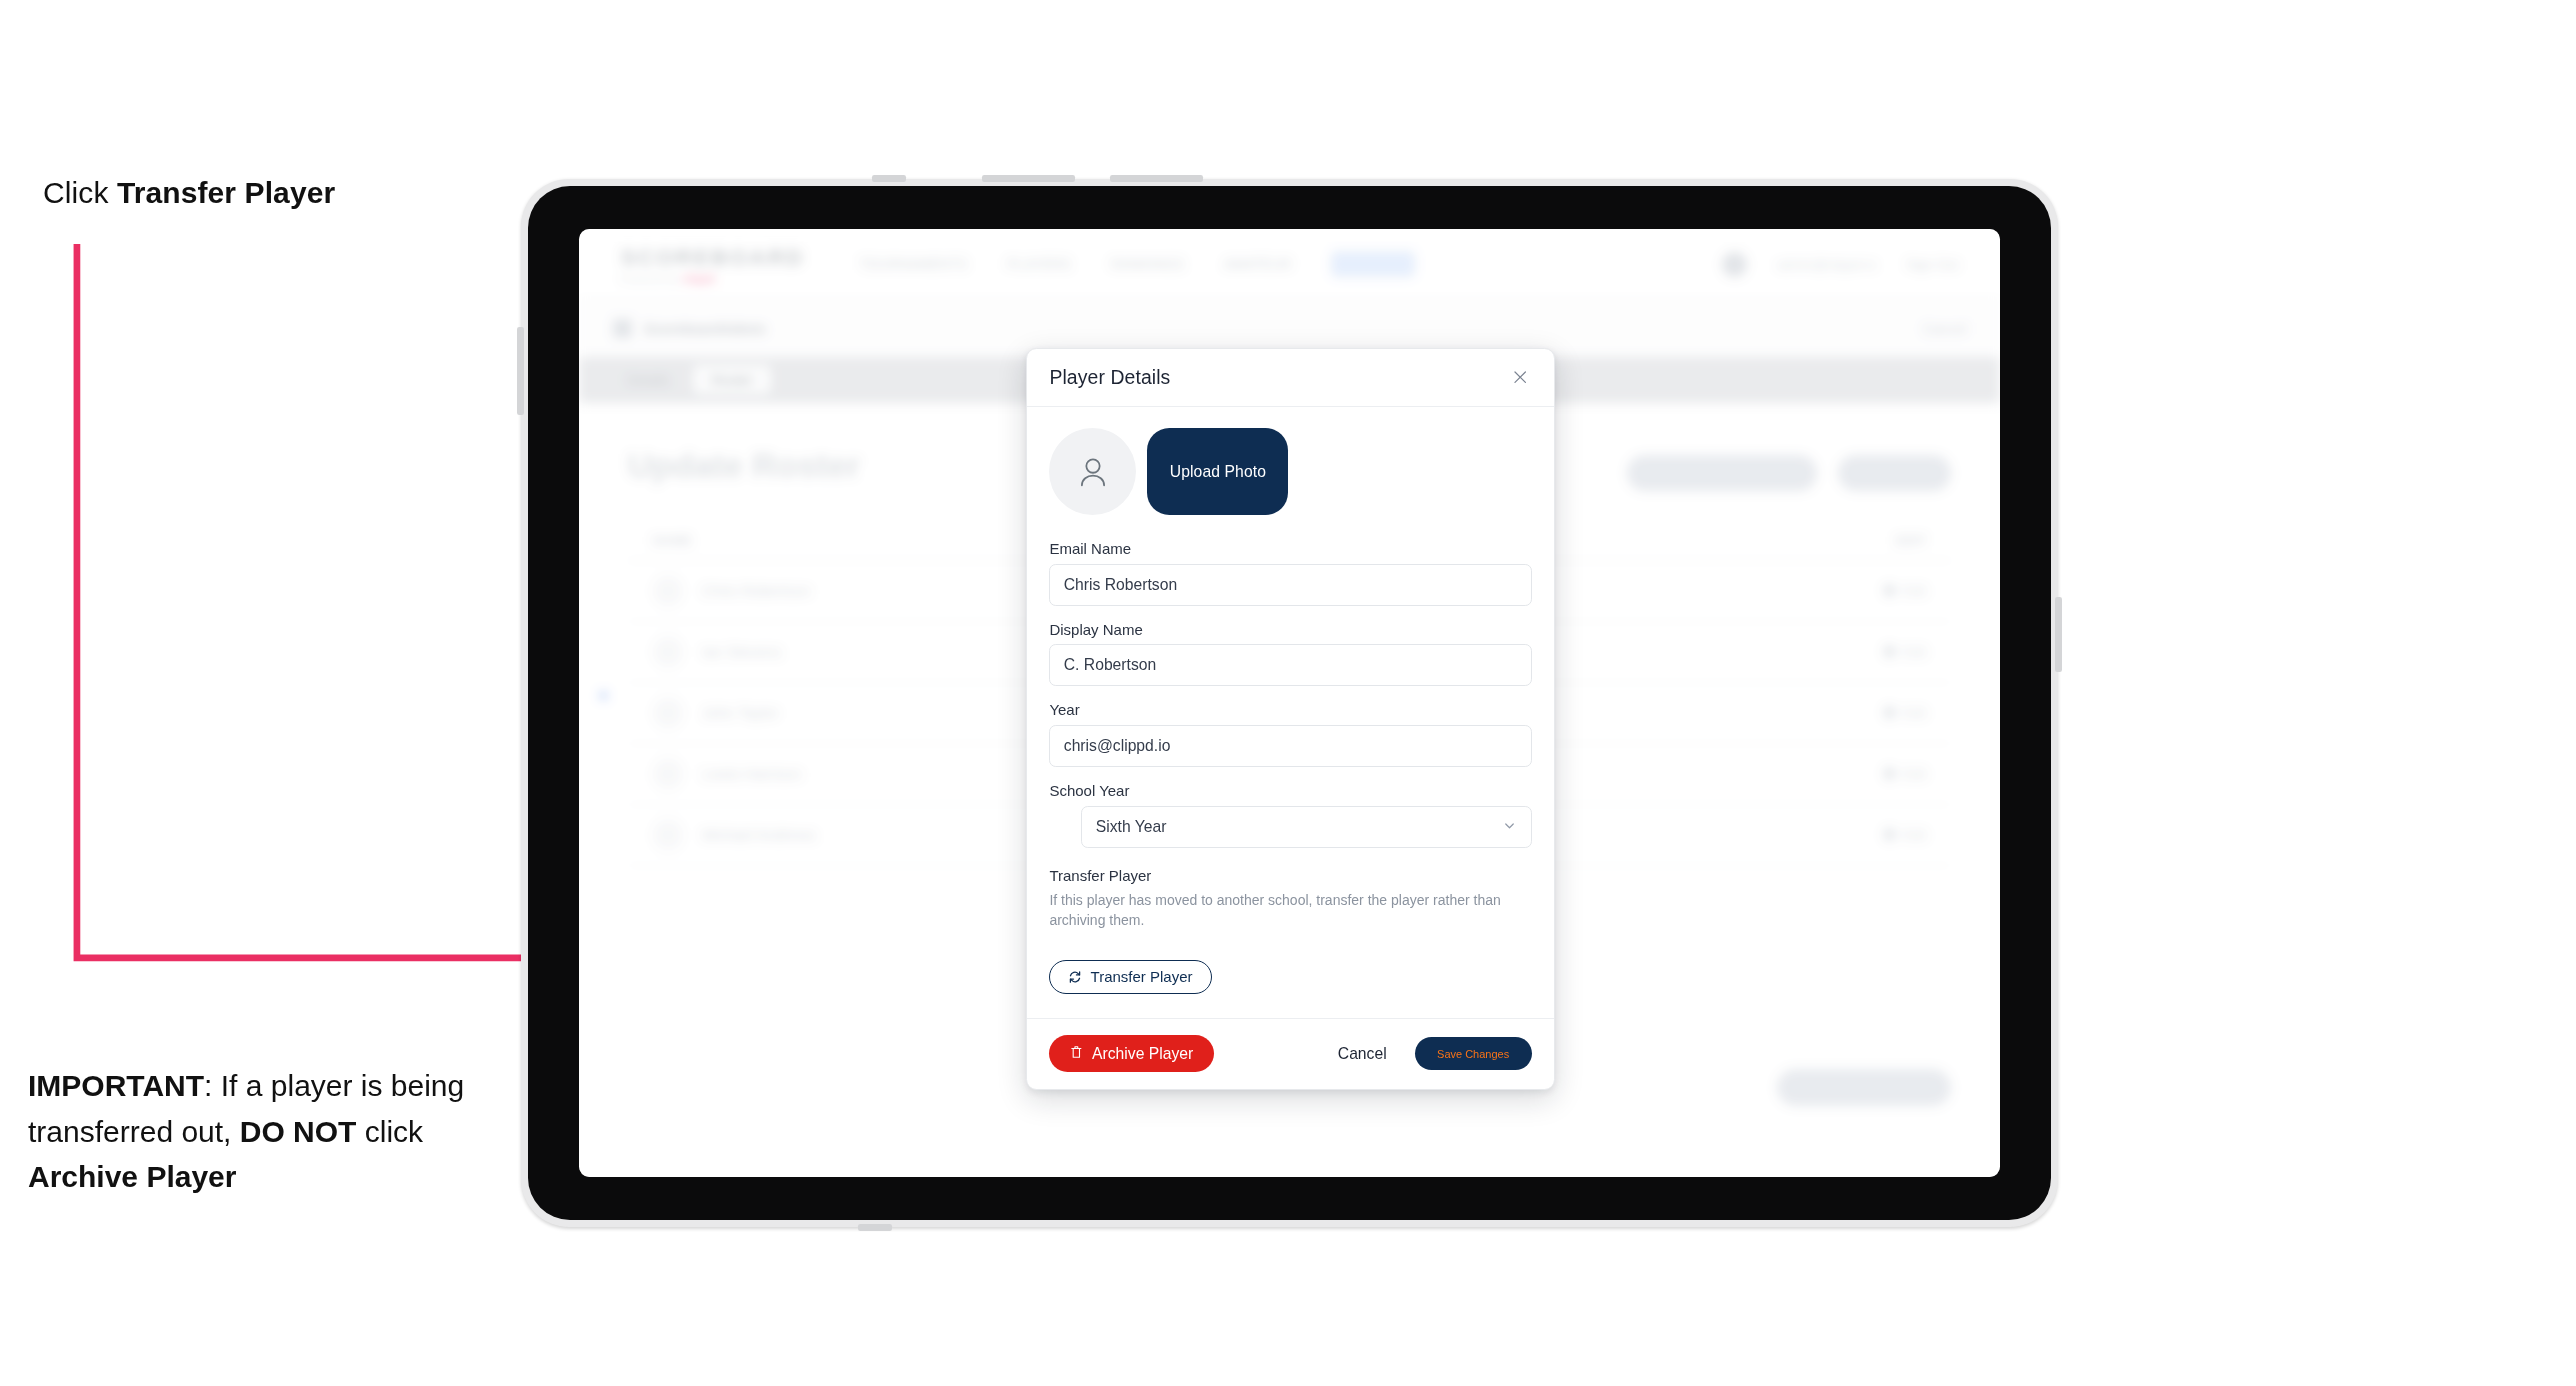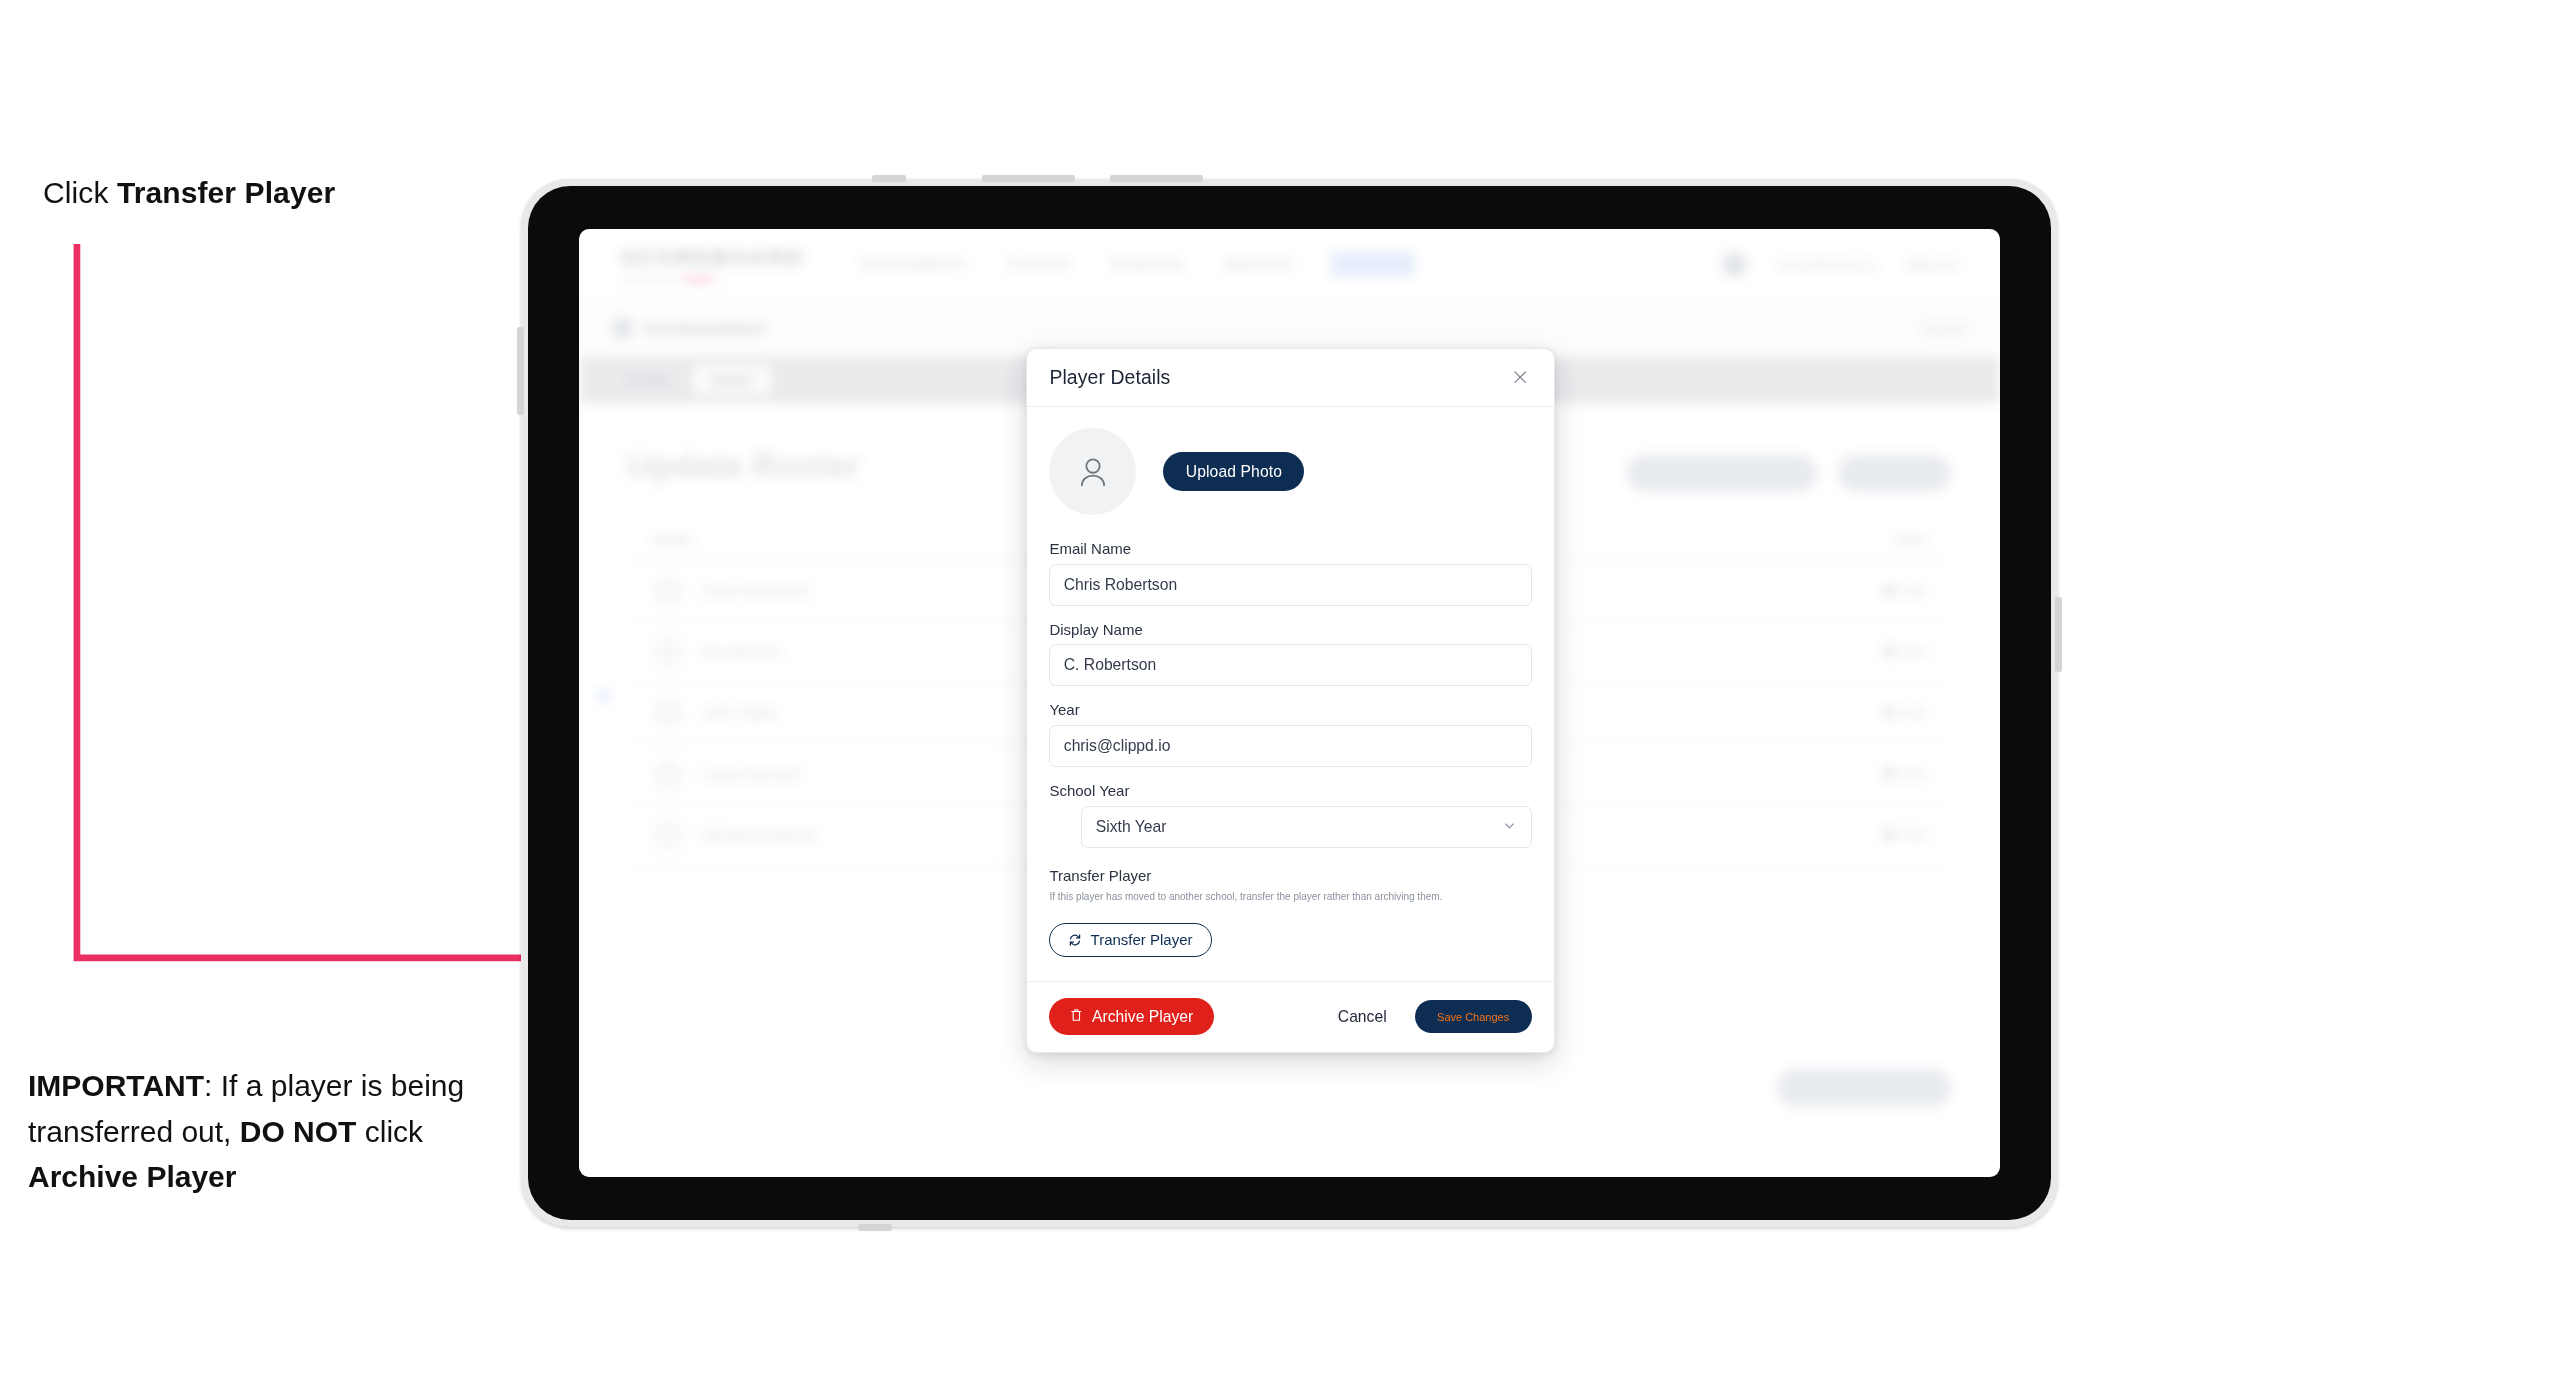--- a/index.html
+++ b/index.html
@@ -291,22 +291,21 @@
     display: flex; align-items: center; justify-content: center;
     color: #7b8391;
     cursor: pointer;
   }
   .modal-close svg { display:block; }
 
   .modal-body { padding: 21px 22.4px 3px 22.4px; }
 
   .photo-row {
     display: flex;
-    align-items: center;
-    gap: 27px;
+    gap: 11px;
     margin-bottom: 25px;
   }
   .avatar-big {
     width: 87px; height: 87px;
     border-radius: 50%;
     background: #f1f2f4;
     display: flex;
     align-items: center;
     justify-content: center;
     flex: 0 0 auto;
@@ -354,24 +353,24 @@
     color: #9099a7;
   }
 
   .transfer-section { margin-top: 19.4px; margin-bottom: 4.5px; }
   .transfer-title {
     font-size: 15px;
     color: #2b3342;
     margin-bottom: 6px;
   }
   .transfer-desc {
-    font-size: 10px;
+    font-size: 14px;
     line-height: 1.45;
     color: #8b939f;
-    margin-bottom: 18px;
+    margin-bottom: 29px;
     max-width: 494px;
   }
   .btn-transfer {
     display: inline-flex;
     align-items: center;
     gap: 8.2px;
     background: #ffffff;
     border: 1.5px solid #0e2d52;
     color: #0e2d52;
     border-radius: 22.4px;

